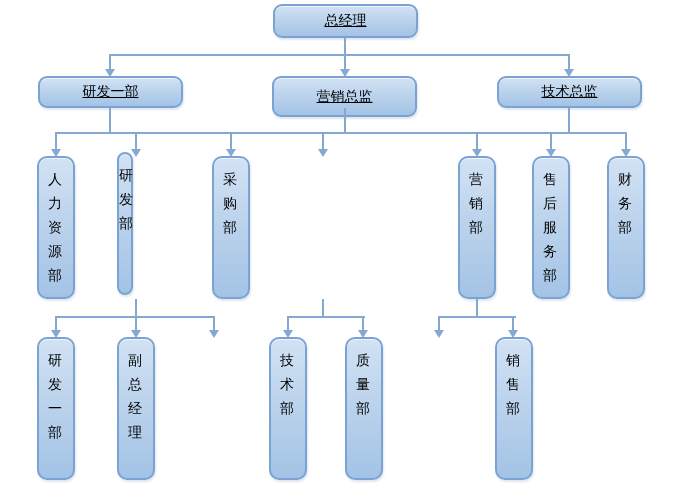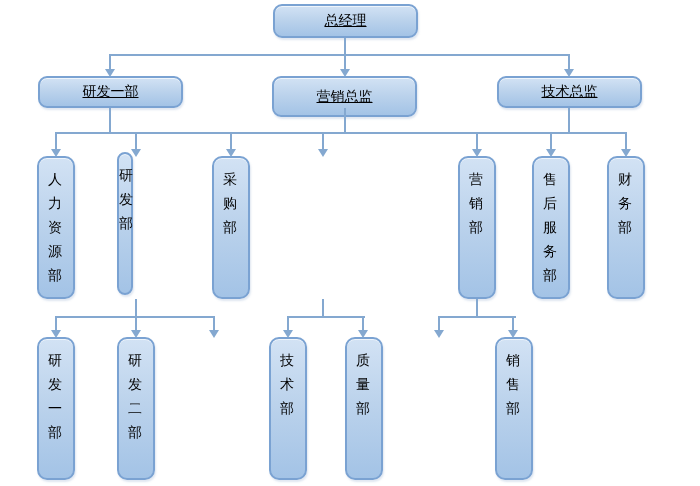--- a/index.html
+++ b/index.html
@@ -79,21 +79,21 @@
     <span class="vl">售后服务部</span>
   </div>
   <div class="node v" style="left:607px;top:156px;width:38px;height:143px">
     <span class="vl">财务部</span>
   </div>
 
   <div class="node v" style="left:37px;top:337px;width:38px;height:143px">
     <span class="vl">研发一部</span>
   </div>
   <div class="node v" style="left:117px;top:337px;width:38px;height:143px">
-    <span class="vl">研发二部</span>
+    <span class="vl">副总经理</span>
   </div>
   <div class="node v" style="left:269px;top:337px;width:38px;height:143px">
     <span class="vl">技术部</span>
   </div>
   <div class="node v" style="left:345px;top:337px;width:38px;height:143px">
     <span class="vl">质量部</span>
   </div>
   <div class="node v" style="left:495px;top:337px;width:38px;height:143px">
     <span class="vl">销售部</span>
   </div>

